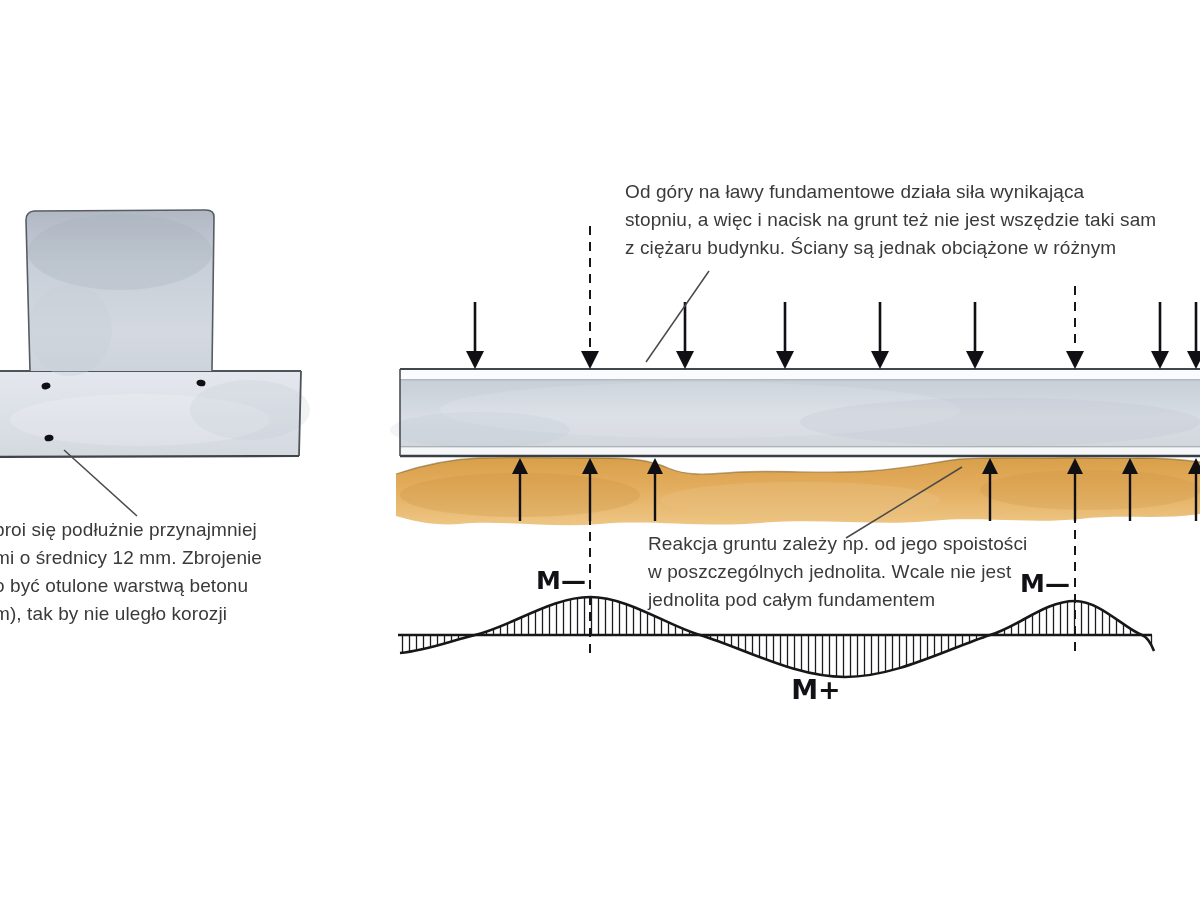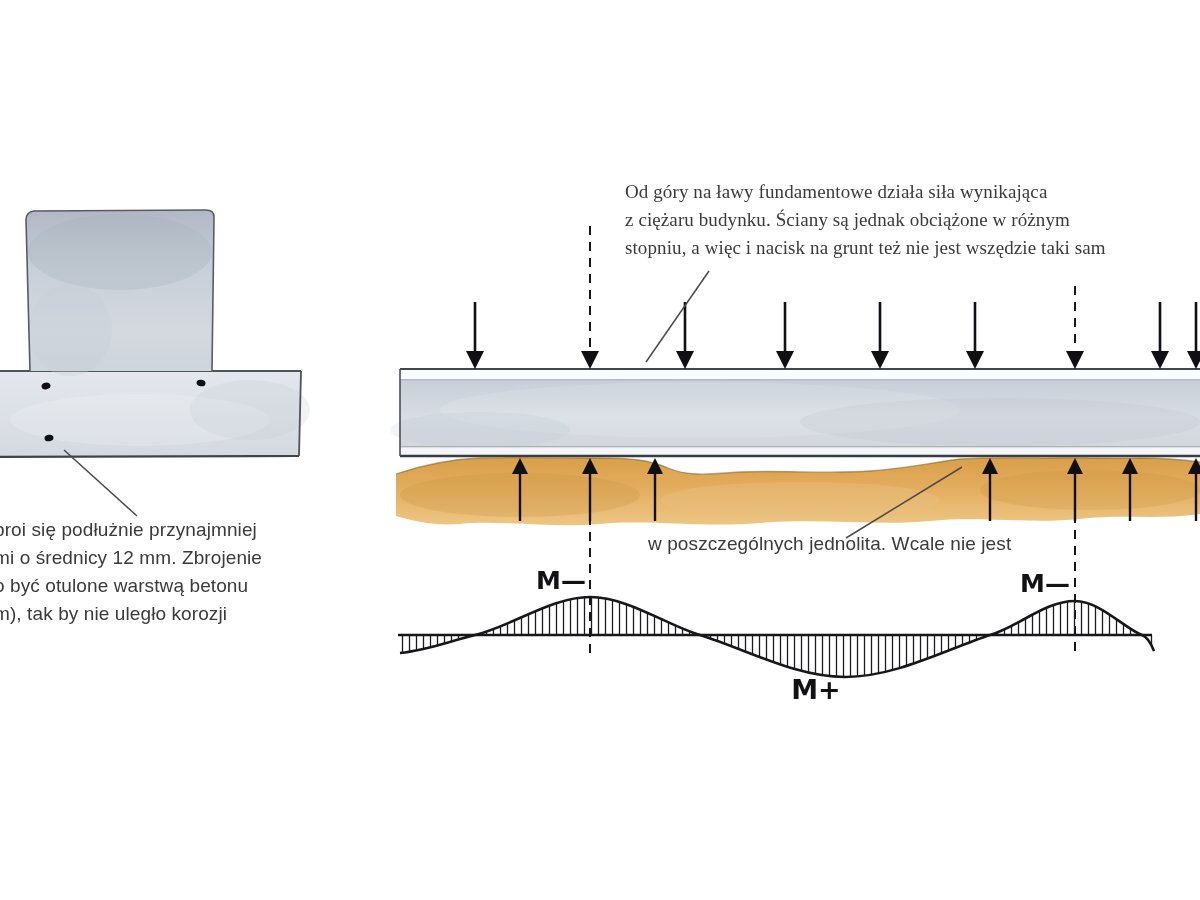--- a/index.html
+++ b/index.html
@@ -7,21 +7,21 @@
     width:1200px; height:900px; background:#ffffff; overflow:hidden;
     font-family:"Liberation Sans", sans-serif;
   }
   .canvas { position:relative; width:1200px; height:900px; background:#ffffff; }
   .canvas > svg { position:absolute; left:0; top:0; }
   .caption {
     position:absolute; font-size:19px; line-height:28px; color:#3a3a3c;
     white-space:nowrap; letter-spacing:0.1px;
   }
   #capLeft  { left:-6px;  top:516px; }
-  #capTop   { left:625px; top:178px;font-family:Liberation Serif, serif; }
+  #capTop   { left:625px; top:178px; }
   #capSoil  { left:648px; top:530px; }
   .mlabel {
     position:absolute; font-family:"DejaVu Sans", sans-serif; font-weight:bold;
     font-size:25px; color:#121216; text-align:center;
   }
   #mNegLeft  { left:534px;  top:566px; width:54px; }
   #mNegRight { left:1018px; top:569px; width:54px; }
   #mPos      { left:786px;  top:674px; width:60px; font-size:27px; }
 </style>
 </head>
@@ -206,25 +206,27 @@
 
   <div class="caption" id="capLeft">
     <div>broi się podłużnie przynajmniej</div>
     <div>mi o średnicy 12 mm. Zbrojenie</div>
     <div>o być otulone warstwą betonu</div>
     <div>m), tak by nie uległo korozji</div>
   </div>
 
   <div class="caption" id="capTop">
     <div>Od góry na ławy fundamentowe działa siła wynikająca</div>
+    <div>stopniu, a więc i nacisk na grunt też nie jest wszędzie taki sam</div>
     <div>z ciężaru budynku. Ściany są jednak obciążone w różnym</div>
-    <div>stopniu, a więc i nacisk na grunt też nie jest wszędzie taki sam</div>
   </div>
 
   <div class="caption" id="capSoil">
+    <div>Reakcja gruntu zależy np. od jego spoistości</div>
     <div>w poszczególnych jednolita. Wcale nie jest</div>
+    <div>jednolita pod całym fundamentem</div>
   </div>
 
   <div class="mlabel" id="mNegLeft">M—</div>
   <div class="mlabel" id="mNegRight">M—</div>
   <div class="mlabel" id="mPos">M+</div>
 
 </div>
 
 </body></html>

